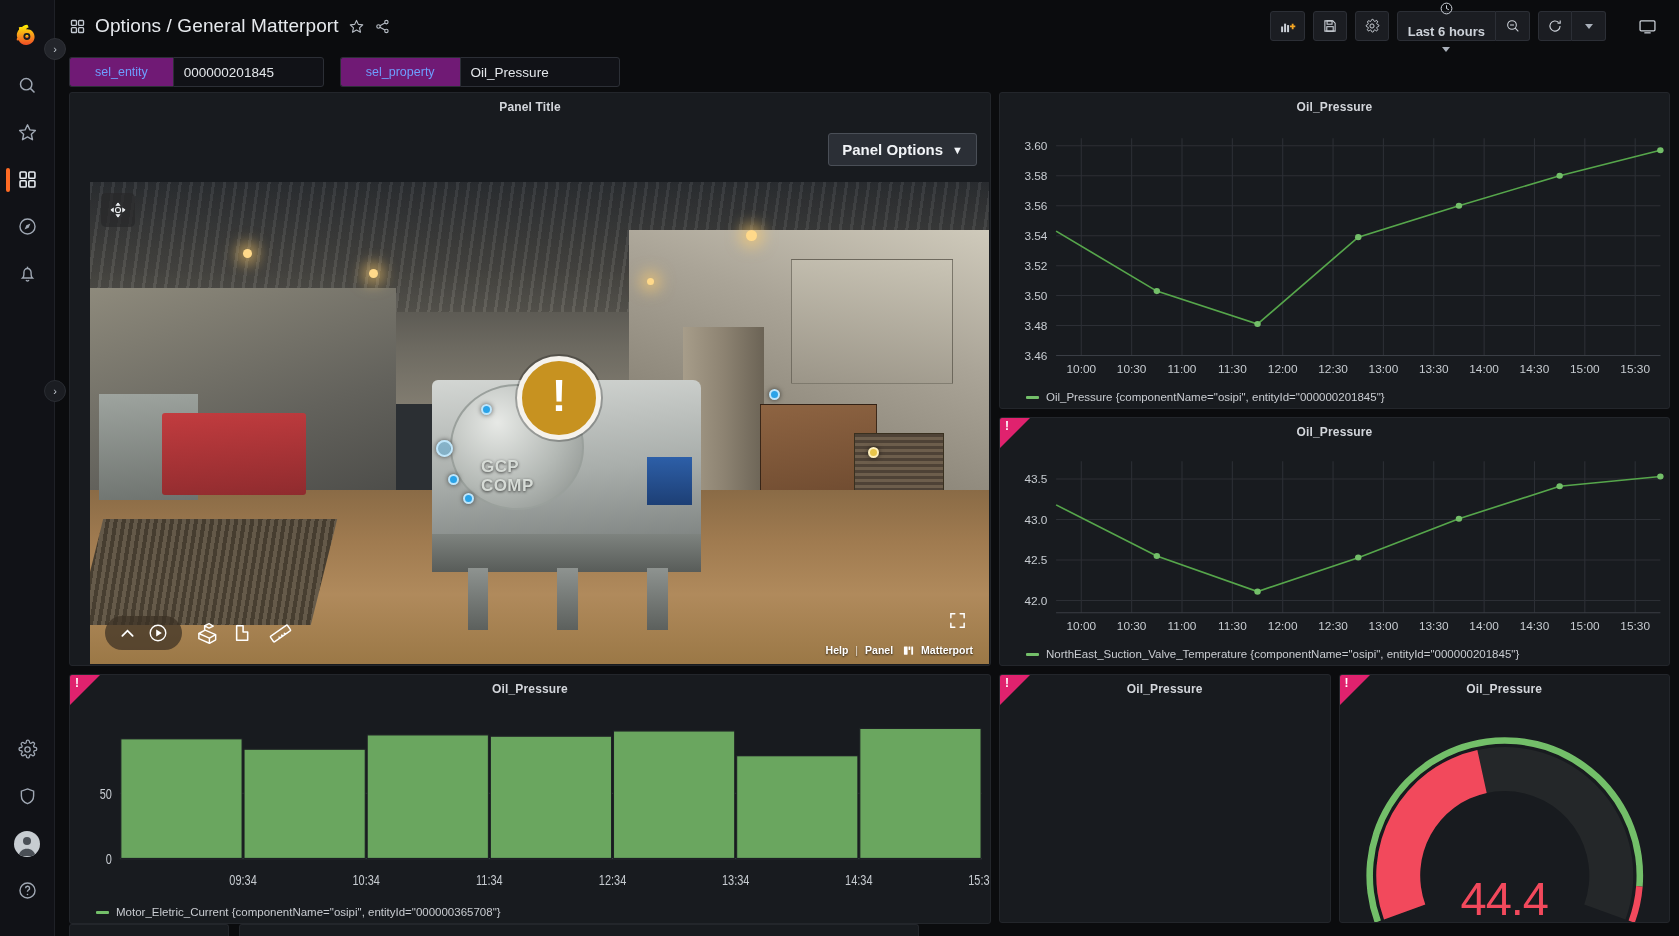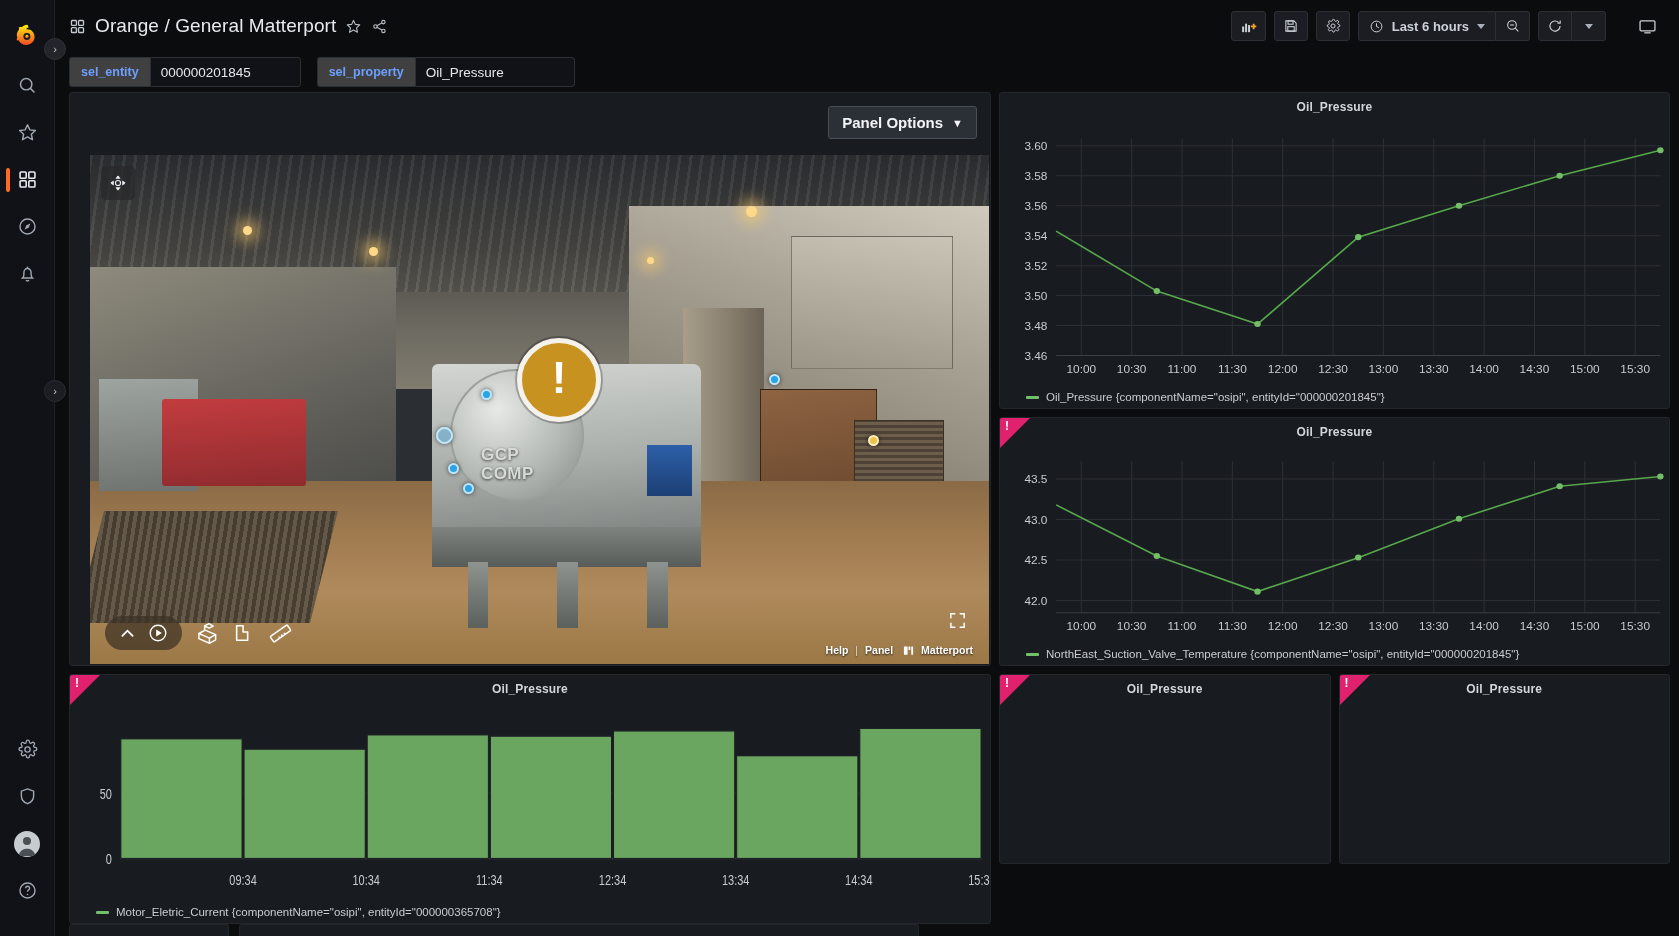--- a/index.html
+++ b/index.html
@@ -66,31 +66,31 @@
   .topbar-right { margin-left: auto; display: flex; align-items: center; gap: 8px; }
   .tb-btn {
     height: 30px; min-width: 34px; padding: 0 8px;
     background: #1b1d22; border: 1px solid #2c2f36; border-radius: 3px;
     display: flex; align-items: center; justify-content: center; gap: 6px;
     color: #ccd1d8; font-size: 13px;
   }
   .tb-btn.range { padding: 0 10px; font-weight: 600; gap:8px; }
   .tb-group { display:flex; }
   .tb-group .tb-btn { border-radius:0; border-left-width:0; }
-  .tb-group .tb-btn:first-child { border-radius:3px 0 0 3px; border-left-width:1px; }
+  .tb-group .tb-btn:first-child { border-radius:3px 0 0 3px; border-left-width:1px;flex-direction:column; }
   .tb-group .tb-btn:last-child { border-radius:0 3px 3px 0; }
   .tb-sep { width: 8px; }
   .caret-dn { width:0;height:0;border-left:4px solid transparent;border-right:4px solid transparent;border-top:5px solid #a9b0ba;}
   
   .varrow { height: 40px; display: flex; align-items: center; gap: 16px; padding: 0 14px 0 14px; }
   .varbox { display: flex; align-items: stretch; height: 30px; }
   .varlabel {
-    background: #404040; border: 1px solid #2c2f36; border-right: none;
-    border-radius: 3px 0 0 3px; padding: 0 11px;
-    display: flex; align-items: center; color: #6e9fff; font-size: 12.5px; font-weight: 700;
+    background: #701a75; border: 1px solid #2c2f36; border-right: none;
+    border-radius: 3px 0 0 3px; padding: 0 25px;
+    display: flex; align-items: center; color: #6e9fff; font-size: 12.5px; font-weight: 400;
   }
   .varinput {
     background: #111217; border: 1px solid #2c2f36; border-radius: 0 3px 3px 0;
     padding: 0 10px; display: flex; align-items: center; color: #e3e6ea; font-size: 13.5px;
     min-width: 150px;
   }
   .varinput.w1 { width: 151px; }
   .varinput.w2 { width: 155px; }
   .varinput.w3 { width: 160px; }
   
@@ -366,21 +366,21 @@
       <div class="bc">
         <span class="bc-grid">
           <svg width="17" height="17" viewBox="0 0 24 24" fill="none" stroke="#c3c9d1" stroke-width="1.9">
             <rect x="3.5" y="3.5" width="7" height="7" rx="1.2"></rect>
               <rect x="13.5" y="3.5" width="7" height="7" rx="1.2"></rect>
             <rect x="3.5" y="13.5" width="7" height="7" rx="1.2"></rect>
               <rect x="13.5" y="13.5" width="7" height="7" rx="1.2"></rect>
           </svg>
         </span>
         <span class="bc-text">
-          <span class="folder">Orange</span>
+          <span class="folder">Options</span>
           <span>/</span>
           <span>General Matterport</span>
         </span>
         <span class="bc-icon">
           <svg width="17" height="17" viewBox="0 0 24 24" fill="none" stroke="currentColor" stroke-width="1.6" stroke-linejoin="round">
             <polygon points="12,3.4 14.6,9 20.8,9.7 16.3,14 17.6,20 12,17 6.4,20 7.7,14 3.2,9.7 9.4,9"></polygon>
           </svg>
         </span>
         <span class="bc-icon">
           <svg width="17" height="17" viewBox="0 0 24 24" fill="none" stroke="currentColor" stroke-width="1.6">
@@ -464,20 +464,21 @@
         <div class="varlabel">sel_property</div>
         <div class="varinput w3">Oil_Pressure</div>
       </div>
     </div>
 
     <div class="board">
 
       <div class="col-l">
 
         <div class="panel mp-panel">
+          <div class="panel-title">Panel Title</div>
           <div class="mp-body">
             <div class="view-options">
               <span>Panel Options</span>
               <span style="font-size:11px">▼</span>
             </div>
             <div class="mp-stage">
               <div class="scene">
                 <div class="sky"></div>
                 <div class="ceiling-ribs"></div>
                 <div class="wall-left"></div>
@@ -747,20 +748,29 @@
         <div class="gauge-row">
           <div class="panel gauge-panel">
             <div class="alert-corner"></div>
             <div class="alert-bang">!</div>
             <div class="panel-title">Oil_Pressure</div>
           </div>
           <div class="panel gauge-panel">
             <div class="alert-corner"></div>
             <div class="alert-bang">!</div>
             <div class="panel-title">Oil_Pressure</div>
+            <div class="gauge-wrap">
+              <svg viewBox="0 0 300 200" style="width:100%;height:100%" id="gauge1">
+                  <path d="M 31.598729780975532 201.09453805903425 A 126 126 0 1 1 275.5941386854871 168.10506446543627 L 269.61346541474967 167.62387091946312 A 120 120 0 1 0 37.23688550569099 199.04241719908023 Z" fill="#73bf69" opacity="1"></path>
+                  <path d="M 275.5941386854871 168.10506446543627 A 126 126 0 0 1 268.40127021902447 201.09453805903425 L 262.763114494309 199.04241719908026 A 120 120 0 0 0 269.61346541474967 167.62387091946312 Z" fill="#f2495c" opacity="1"></path>
+                  <path d="M 40.05596336804871 198.01635676910323 A 117 117 0 1 1 259.9440366319513 198.01635676910325 L 222.35633180051497 184.33555103607648 A 77 77 0 1 0 77.64366819948505 184.33555103607648 Z" fill="#242729" opacity="1"></path>
+                  <path d="M 40.05596336804871 198.01635676910323 A 117 117 0 0 1 125.03554309554355 43.69437506637945 L 133.57040015689617 82.77322119753177 A 77 77 0 0 0 77.64366819948505 184.33555103607648 Z" fill="#f2495c" opacity="1"></path>
+                </svg>
+              <div class="gauge-val" id="gval1" style="color: rgb(242, 73, 92);">44.4</div>
+            </div>
           </div>
         </div>
       </div>
     </div>
 
     <div class="bottom-strip">
       <div class="strip-box"></div>
       <div class="strip-box w2"></div>
     </div>
   </div>

